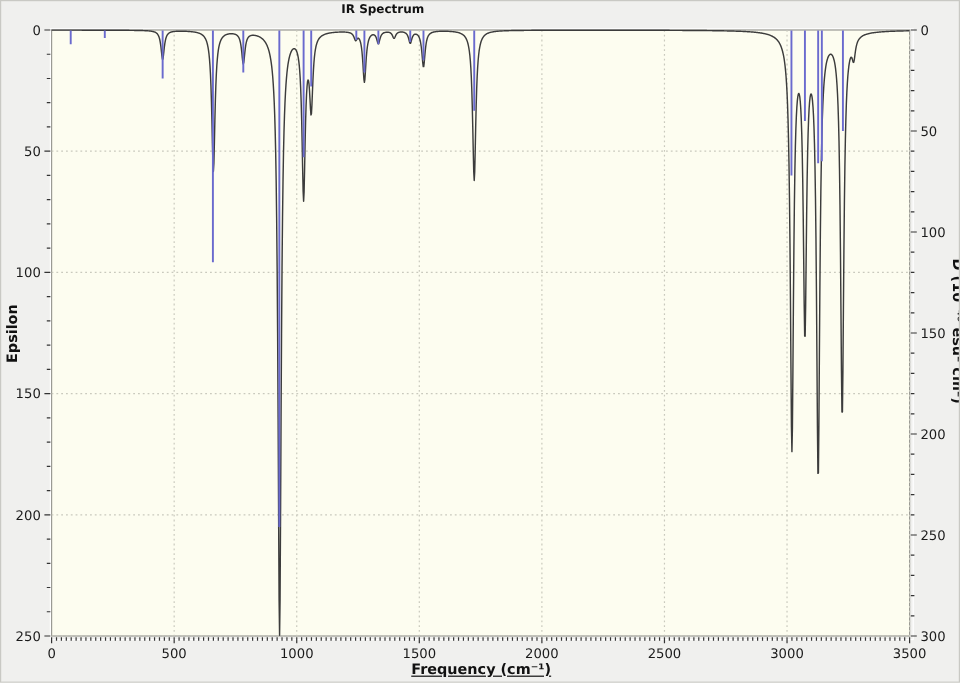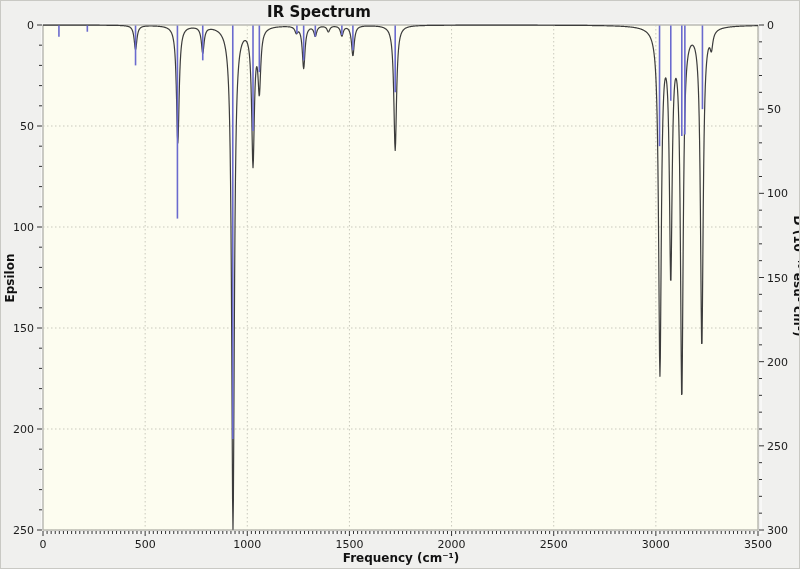--- a/index.html
+++ b/index.html
@@ -7,25 +7,25 @@
     position:relative;
     width:800px;height:569px;
     background:#f0f0ee;
     font-family:"DejaVu Sans","Liberation Sans",sans-serif;
     overflow:hidden;
     border:1px solid #c9c9c4;
     box-sizing:border-box;
   }
   .chart-title{
     position:absolute;left:0;top:2px;width:636px;
-    text-align:center;font-size:15px;font-weight:bold;color:#111;
+    text-align:center;font-size:10px;font-weight:bold;color:#111;
   }
   .x-axis-title{
     position:absolute;left:0;top:550px;width:800px;
-    text-align:center;font-size:12px;font-weight:bold;color:#111;
+    text-align:center;font-size:12px;font-weight:bold;color:#111;text-decoration:underline;
   }
   .y-axis-title-left{
     position:absolute;left:-46px;top:270px;width:110px;
     transform:rotate(-90deg);transform-origin:center;
     text-align:center;font-size:12px;font-weight:bold;color:#111;
   }
   .y-axis-title-right{
     position:absolute;left:717px;top:268px;width:160px;
     transform:rotate(90deg);transform-origin:center;
     text-align:center;font-size:12px;font-weight:bold;color:#111;

